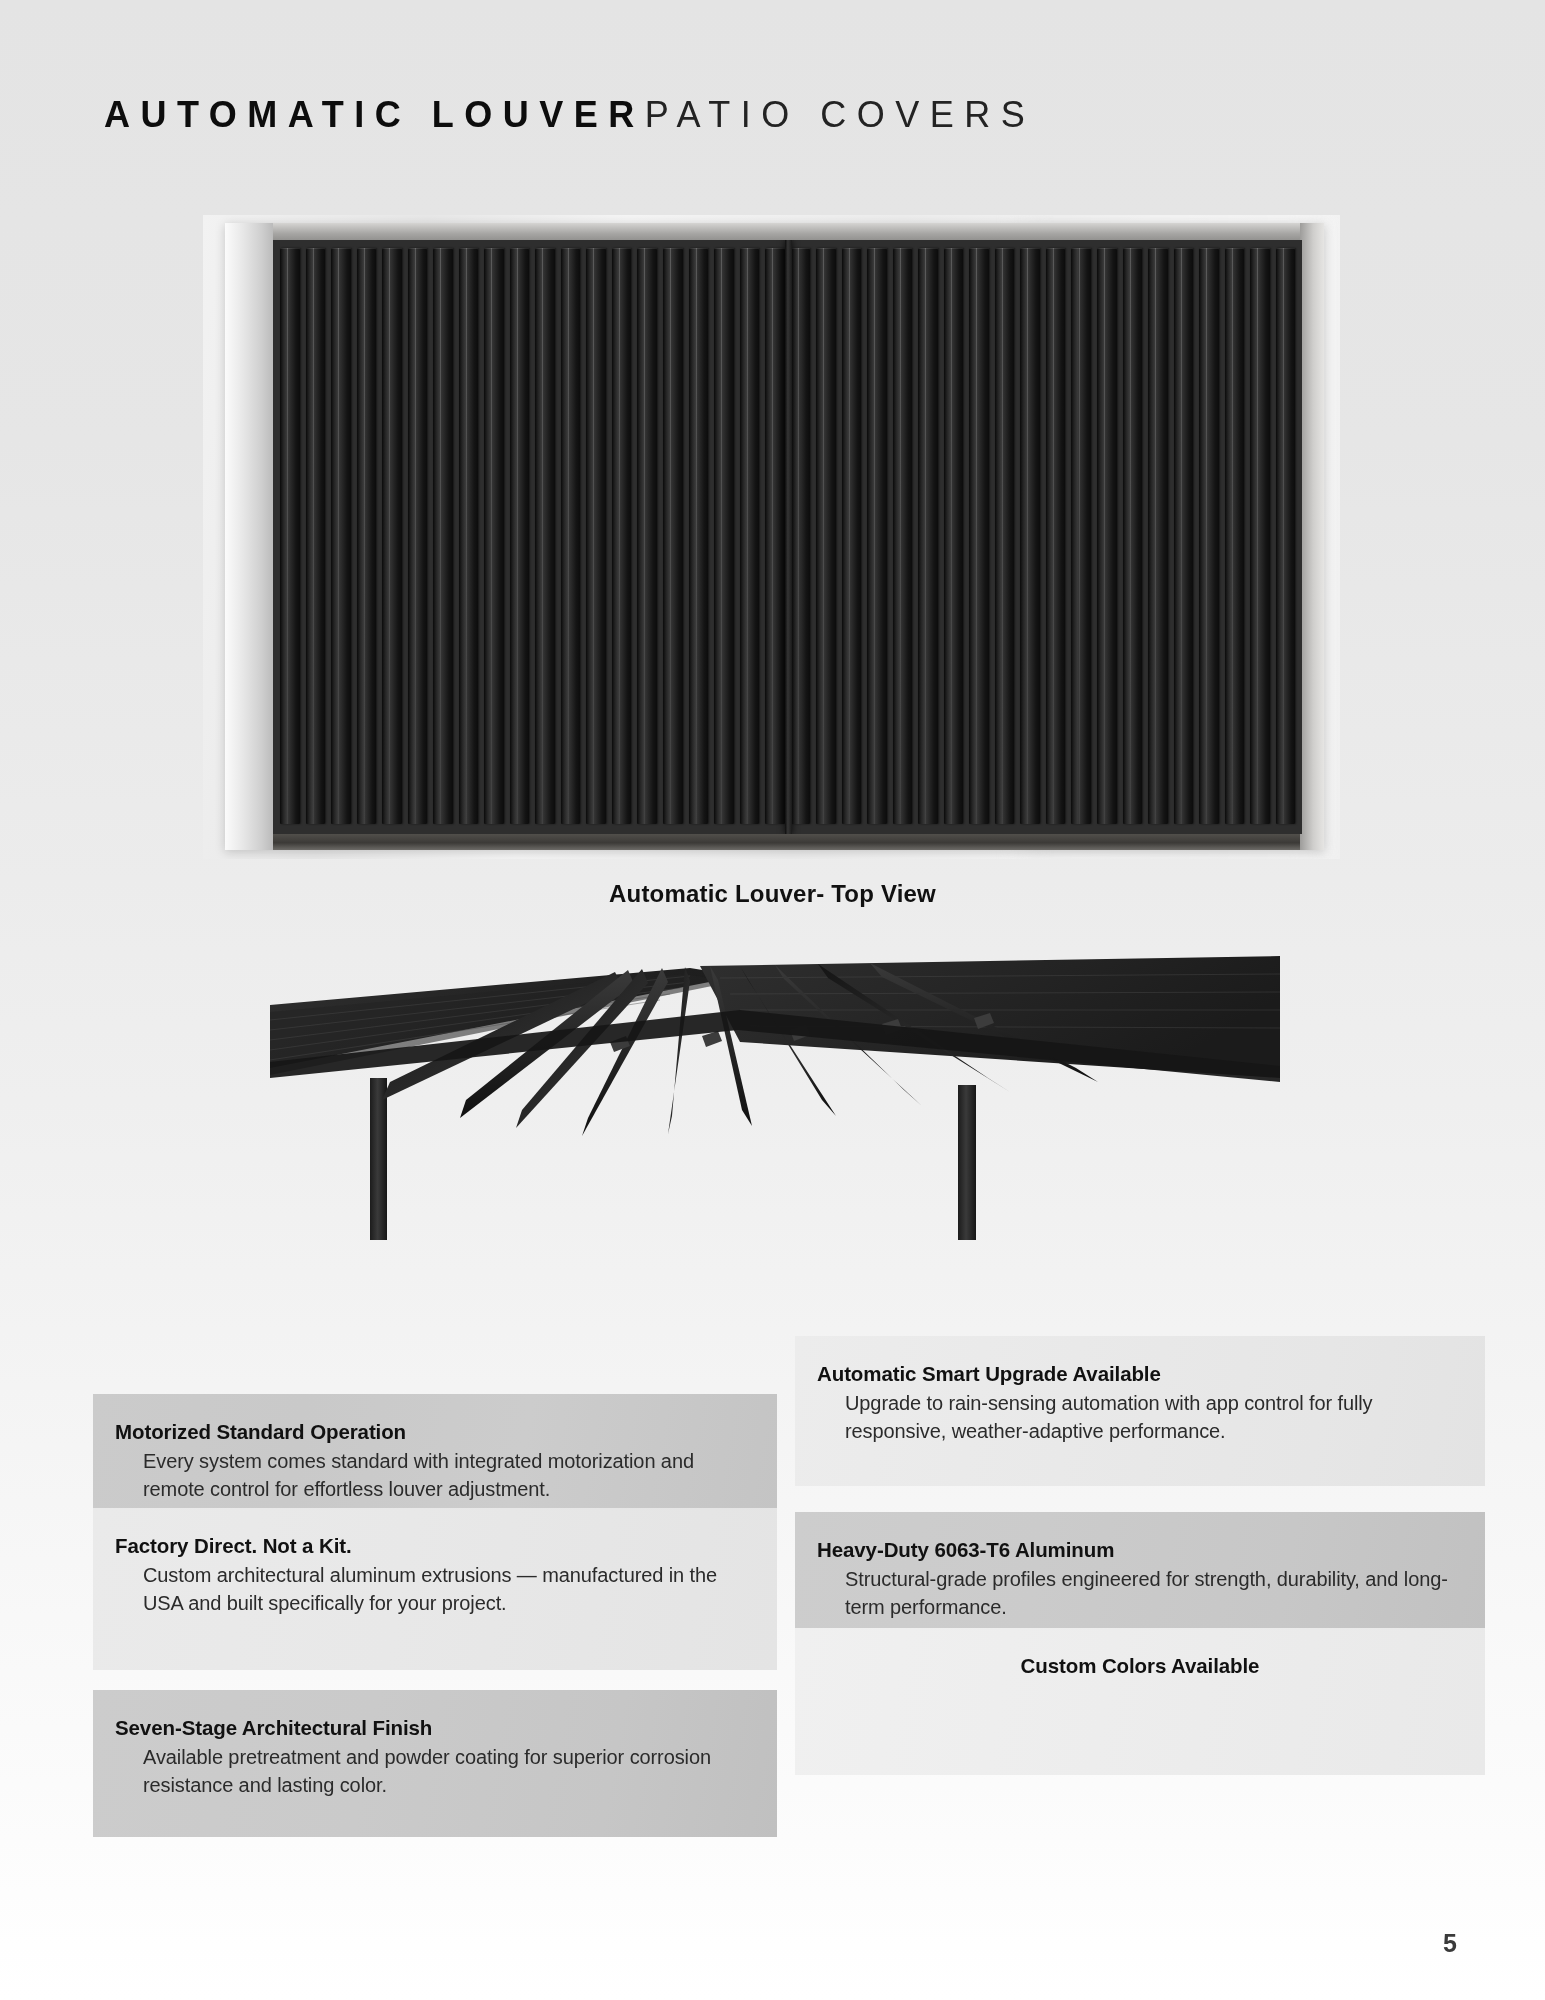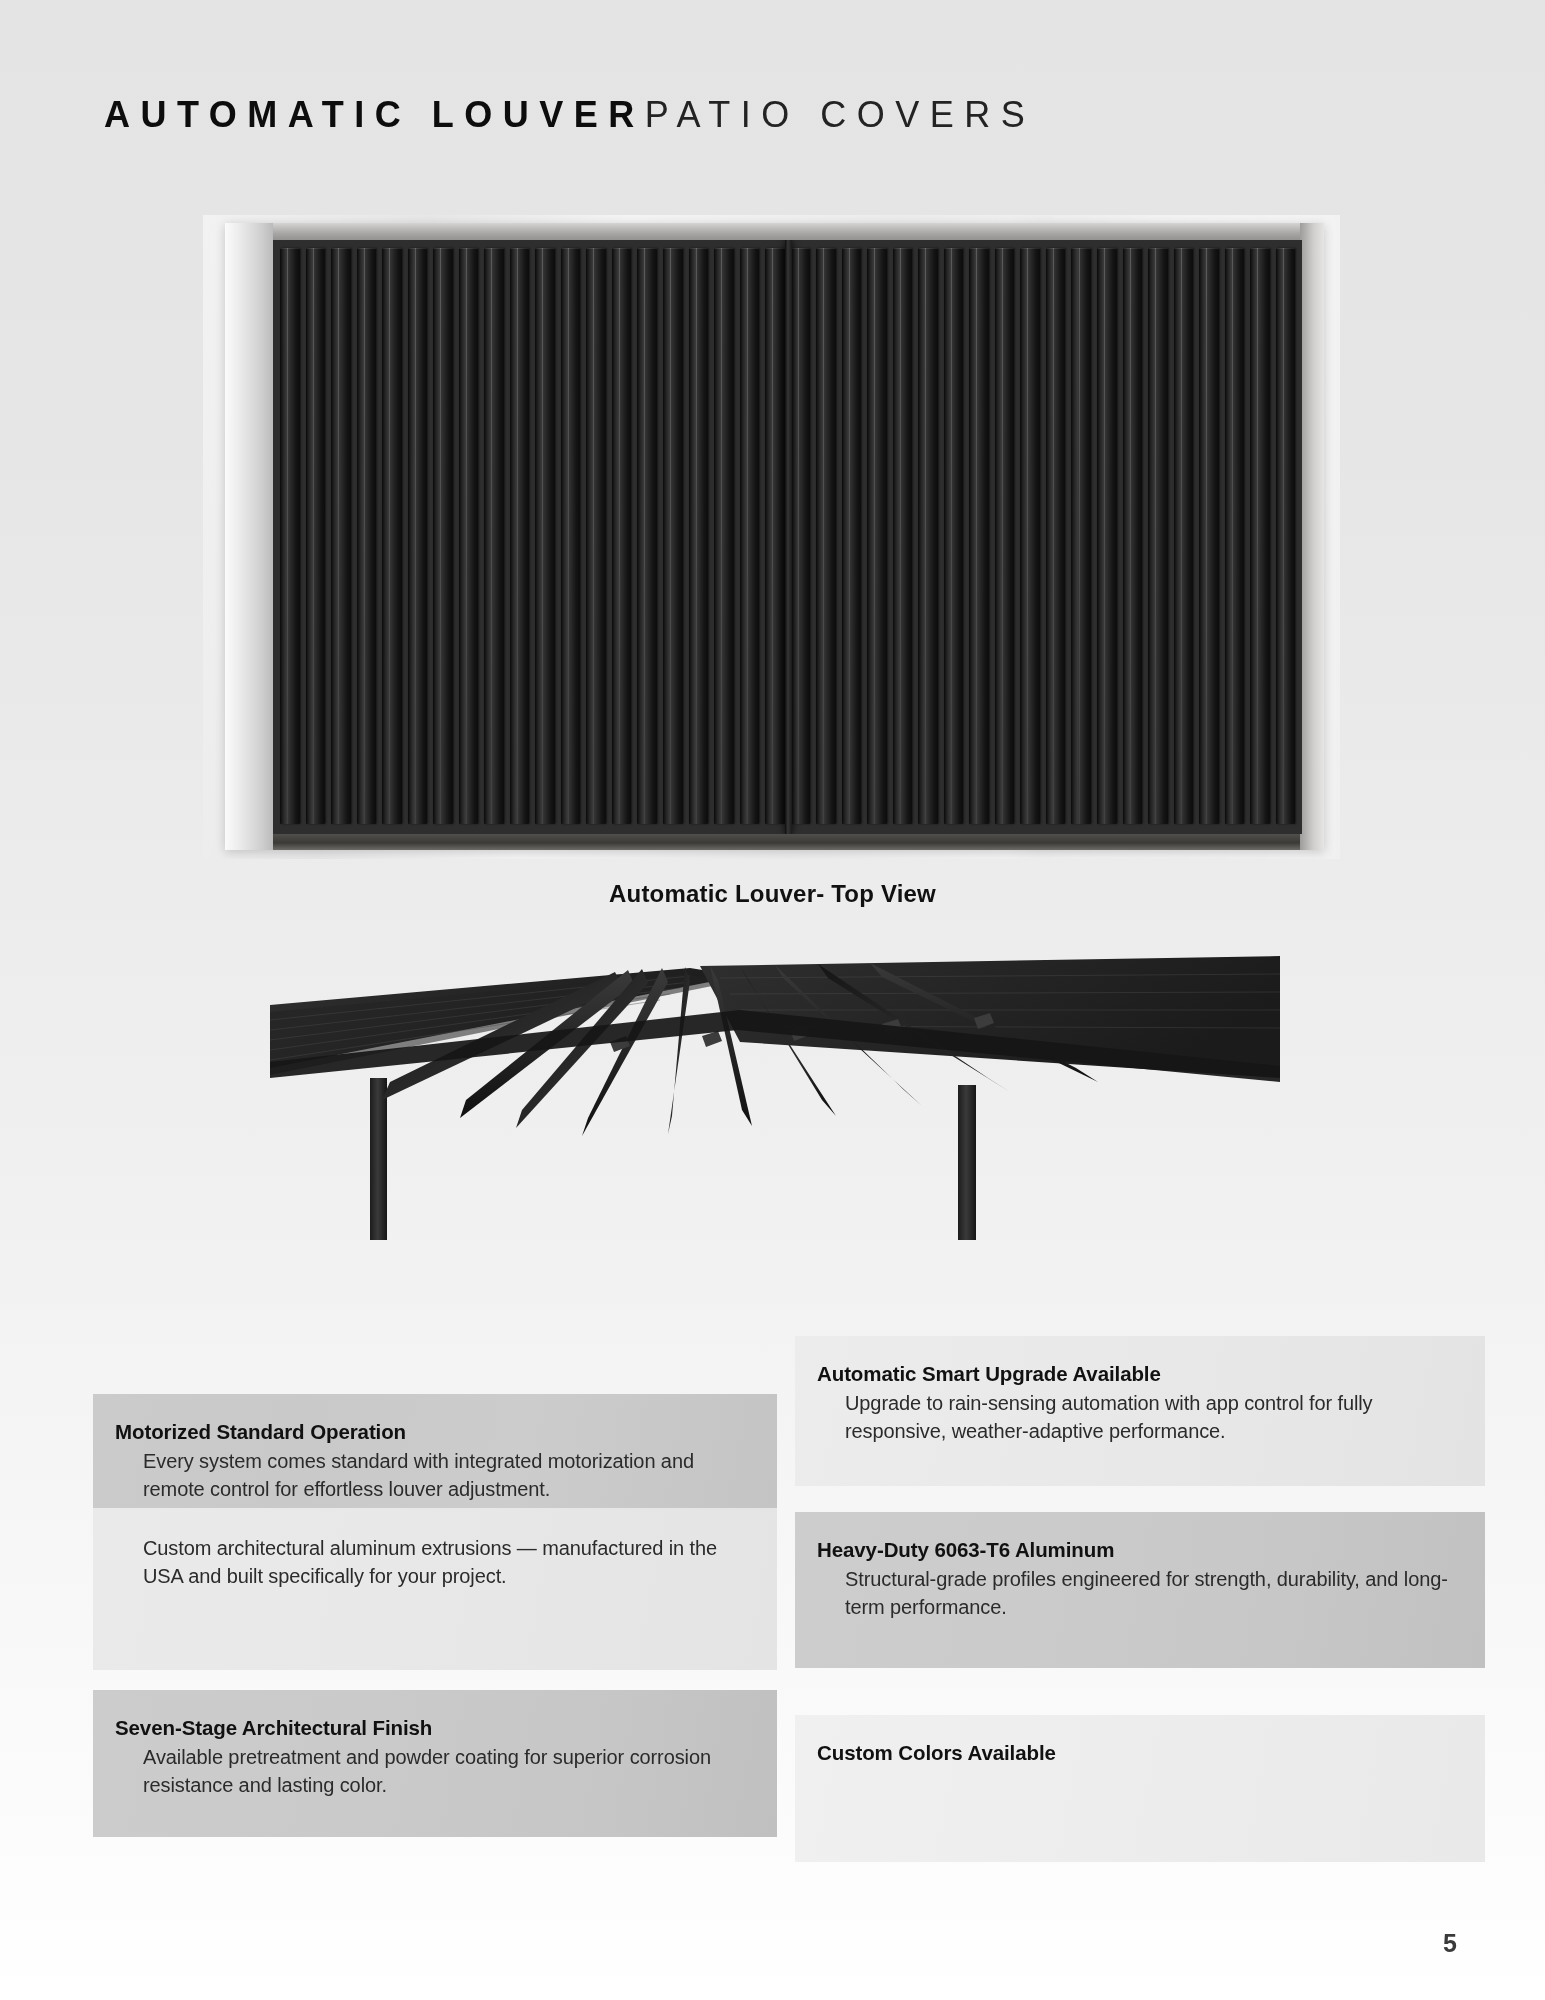--- a/index.html
+++ b/index.html
@@ -170,21 +170,21 @@
   
   .col-l { left:93px; width:684px; }
   
   .col-r { left:795px; width:690px; }
 
   .c1 { top:1394px; height:140px; background:linear-gradient(100deg,#cbcbcb 0%,#c9c9c9 30%,#cccccc 62%,#c4c4c4 100%); }
   .c2 { top:1336px; height:150px; background:linear-gradient(100deg,#ececec 0%,#e9e9e9 40%,#e6e6e6 75%,#e3e3e3 100%); }
   .c3 { top:1508px; height:162px; background:linear-gradient(100deg,#eaeaea 0%,#e8e8e8 45%,#e4e4e4 100%); }
   .c4 { top:1512px; height:156px; background:linear-gradient(100deg,#cdcdcd 0%,#cbcbcb 35%,#c7c7c7 70%,#c1c1c1 100%); }
   .c5 { top:1690px; height:147px; background:linear-gradient(100deg,#cccccc 0%,#cacaca 40%,#c6c6c6 75%,#c0c0c0 100%); }
-  .c6 { top:1715px; height:147px; background:linear-gradient(100deg,#f0f0f0 0%,#ededed 45%,#e9e9e9 100%); }
+  .c6 { top:1628px; height:147px; background:linear-gradient(100deg,#f0f0f0 0%,#ededed 45%,#e9e9e9 100%);text-align:center; }
 
   .page-number{
     position:absolute;
     right:88px; bottom:42px;
     font-size:25px;
     font-weight:700;
     color:#3a3a3a;
   }
 </style>
 </head>
@@ -328,20 +328,21 @@
     <div class="card-title">Motorized Standard Operation</div>
     <div class="card-body">Every system comes standard with integrated motorization and remote control for effortless louver adjustment.</div>
   </div>
 
   <div class="card col-r c2">
     <div class="card-title">Automatic Smart Upgrade Available</div>
     <div class="card-body">Upgrade to rain-sensing automation with app control for fully responsive, weather-adaptive performance.</div>
   </div>
 
   <div class="card col-l c3">
+    <div class="card-title">Factory Direct. Not a Kit.</div>
     <div class="card-body">Custom architectural aluminum extrusions — manufactured in the USA and built specifically for your project.</div>
   </div>
 
   <div class="card col-r c4">
     <div class="card-title">Heavy-Duty 6063-T6 Aluminum</div>
     <div class="card-body">Structural-grade profiles engineered for strength, durability, and long-term performance.</div>
   </div>
 
   <div class="card col-l c5">
     <div class="card-title">Seven-Stage Architectural Finish</div>

